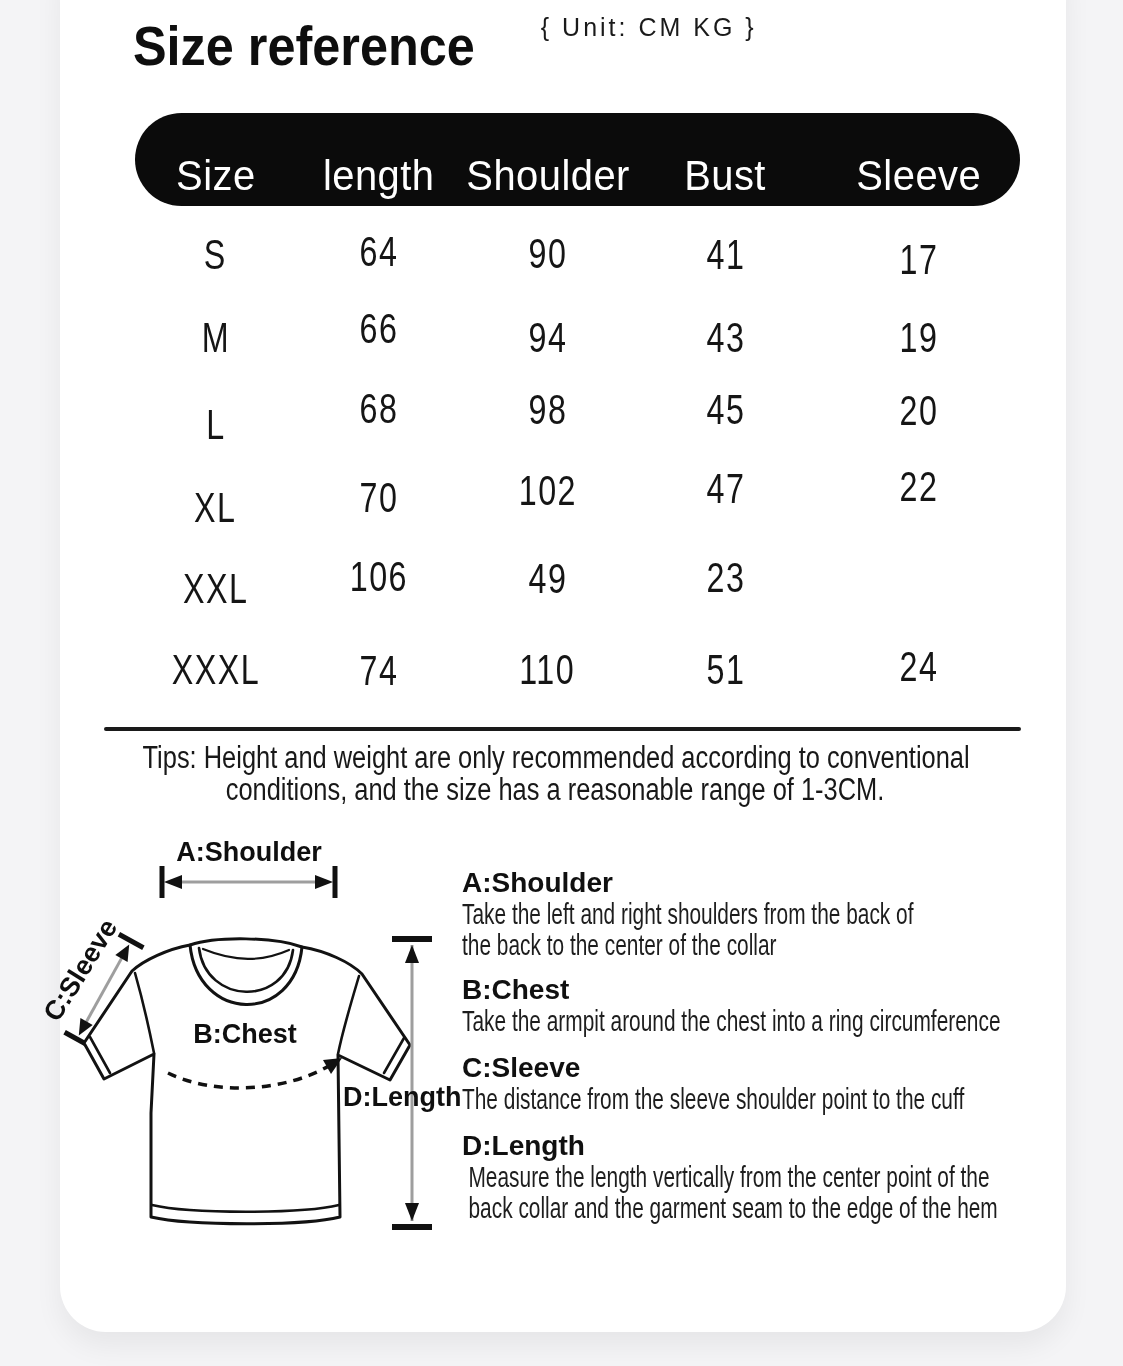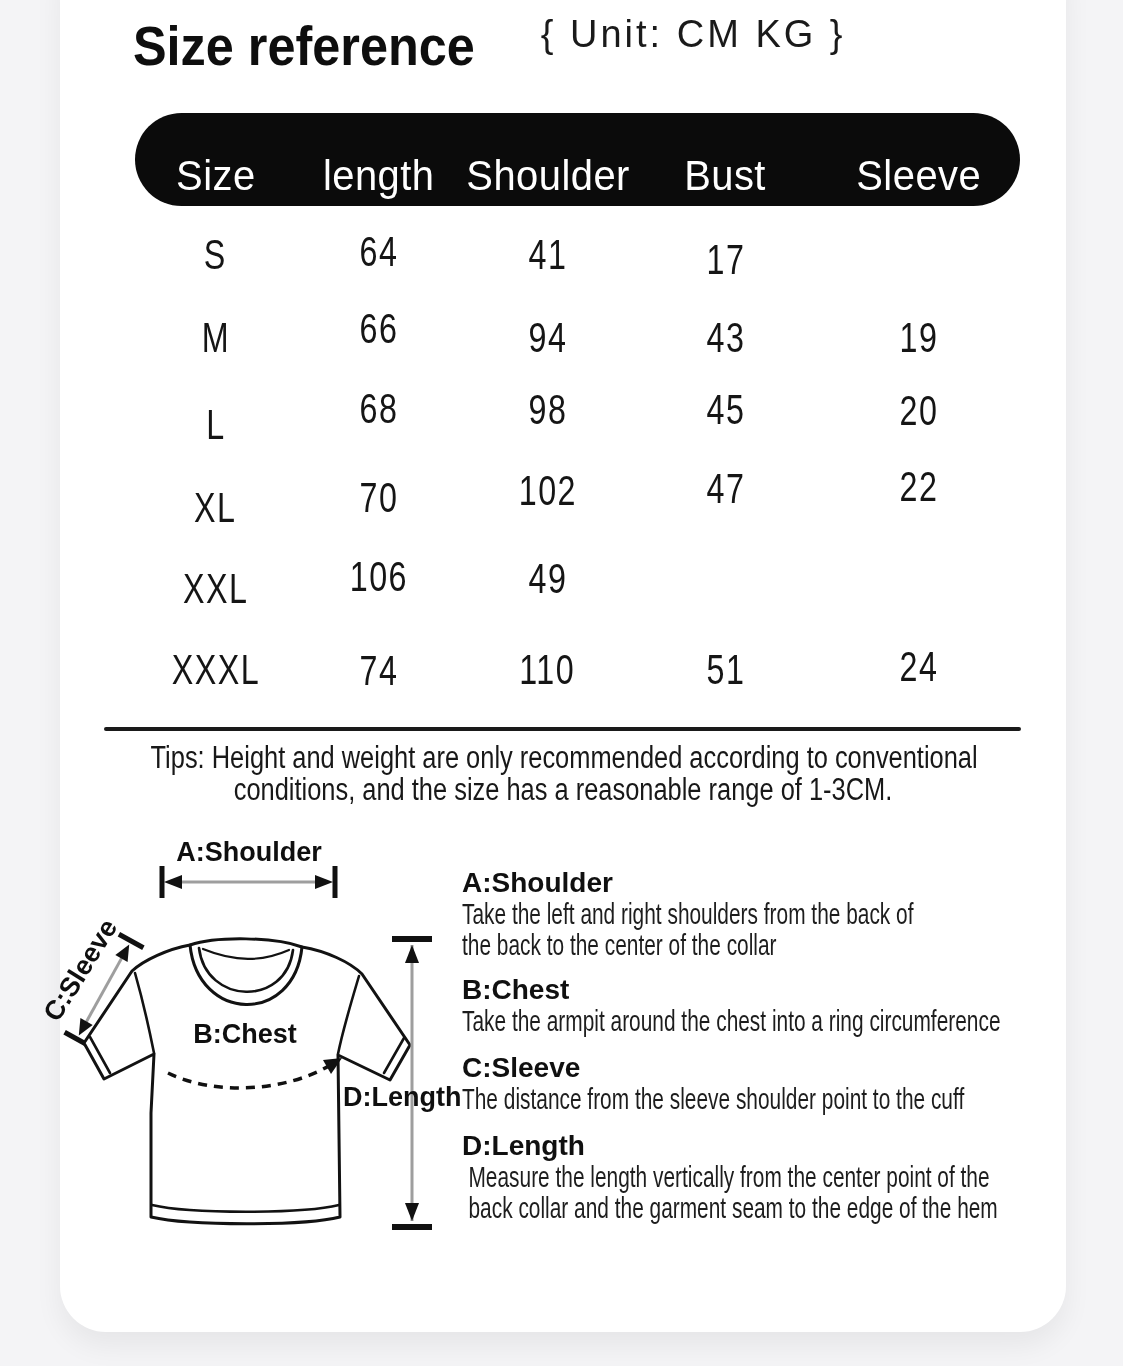--- a/index.html
+++ b/index.html
@@ -16,21 +16,21 @@
   }
   
   .title-row{
     position:absolute;left:133px;top:13px;
     display:flex;align-items:flex-start;gap:28px;white-space:nowrap;
   }
   .page-title{
     font-size:56px;font-weight:bold;letter-spacing:0;
     transform:scaleX(.9);transform-origin:left bottom;color:#0e0e0e;
   }
-  .unit-label{font-size:38px;letter-spacing:3px;color:#1a1a1a;}
+  .unit-label{font-size:25px;letter-spacing:3px;color:#1a1a1a;}
   
   .thead{
     position:absolute;left:135px;top:113px;width:885px;height:93px;
     background:#0b0b0b;border-radius:47px;
     display:grid;grid-template-columns:161px 166px 171px 185px 202px;
     align-items:center;
   }
   .thead .hcell{text-align:center;color:#fff;font-size:42px;white-space:nowrap;margin-top:32px;}
   .thead .hcell span{display:inline-block;transform:scaleX(.95);letter-spacing:.5px;}
   .tbody{position:absolute;left:135px;top:213px;width:885px;}
@@ -45,21 +45,21 @@
   .trow:nth-child(2) .c0 span{--ty:0px}.trow:nth-child(2) .c1 span{--ty:-9px}
   .trow:nth-child(3) .c0 span{--ty:4px}.trow:nth-child(3) .c1 span{--ty:-12px}.trow:nth-child(3) .c2 span{--ty:-11px}.trow:nth-child(3) .c3 span{--ty:-11px}.trow:nth-child(3) .c4 span{--ty:-10px}
   .trow:nth-child(4) .c0 span{--ty:4px}.trow:nth-child(4) .c1 span{--ty:-6px}.trow:nth-child(4) .c2 span{--ty:-13px}.trow:nth-child(4) .c3 span{--ty:-15px}.trow:nth-child(4) .c4 span{--ty:-17px}
   .trow:nth-child(5) .c0 span{--ty:2px}.trow:nth-child(5) .c1 span{--ty:-1px}.trow:nth-child(5) .c2 span{--ty:-10px}.trow:nth-child(5) .c3 span{--ty:-8px}.trow:nth-child(5) .c4 span{--ty:-9px}
   .trow:nth-child(6) .c1 span{--ty:1px}.trow:nth-child(6) .c4 span{--ty:-3px}
   .divider{
     position:absolute;left:104px;top:727px;width:917px;height:4px;
     background:#1a1a1a;border-radius:2px;
   }
   
-  .tips{position:absolute;left:60px;top:742px;width:1006px;text-align:center;color:#181818;}
+  .tips{position:absolute;left:52px;top:742px;width:1006px;text-align:center;color:#181818;}
   .tips .tline{font-size:31px;line-height:32px;transform:scaleX(.82);transform-origin:center;white-space:nowrap;}
   
   .diagram-svg{position:absolute;left:40px;top:833px;width:430px;height:435px;overflow:visible;}
   .diagram-svg text{font-family:"Liberation Sans",sans-serif;fill:#0f0f0f;font-weight:bold;font-size:27px;}
   
   .defs{position:absolute;left:462px;top:866px;width:604px;}
   .def-block + .def-block{margin-top:12px;}
   .def-block.gap14{margin-top:14px;}
   .term{font-size:28px;font-weight:bold;line-height:33px;color:#101010;white-space:nowrap;}
   .dline{font-size:29px;line-height:31px;color:#1d1d1d;white-space:nowrap;
@@ -81,20 +81,21 @@
   <div class="hcell"><span>length</span></div>
   <div class="hcell"><span>Shoulder</span></div>
   <div class="hcell"><span>Bust</span></div>
   <div class="hcell"><span>Sleeve</span></div>
 </div>
 
 <div class="tbody">
   <div class="trow">
     <div class="cell c0"><span>S</span></div>
     <div class="cell c1"><span>64</span></div>
+    <div class="cell c2"><span>90</span></div>
     <div class="cell c3"><span>41</span></div>
     <div class="cell c4"><span>17</span></div>
   </div>
   <div class="trow">
     <div class="cell c0"><span>M</span></div>
     <div class="cell c1"><span>66</span></div>
     <div class="cell c2"><span>94</span></div>
     <div class="cell c3"><span>43</span></div>
     <div class="cell c4"><span>19</span></div>
   </div>
@@ -109,20 +110,21 @@
     <div class="cell c0"><span>XL</span></div>
     <div class="cell c1"><span>70</span></div>
     <div class="cell c2"><span>102</span></div>
     <div class="cell c3"><span>47</span></div>
     <div class="cell c4"><span>22</span></div>
   </div>
   <div class="trow">
     <div class="cell c0"><span>XXL</span></div>
     <div class="cell c2"><span>106</span></div>
     <div class="cell c3"><span>49</span></div>
+    <div class="cell c4"><span>23</span></div>
   </div>
   <div class="trow">
     <div class="cell c0"><span>XXXL</span></div>
     <div class="cell c1"><span>74</span></div>
     <div class="cell c2"><span>110</span></div>
     <div class="cell c3"><span>51</span></div>
     <div class="cell c4"><span>24</span></div>
   </div>
 </div>
 

